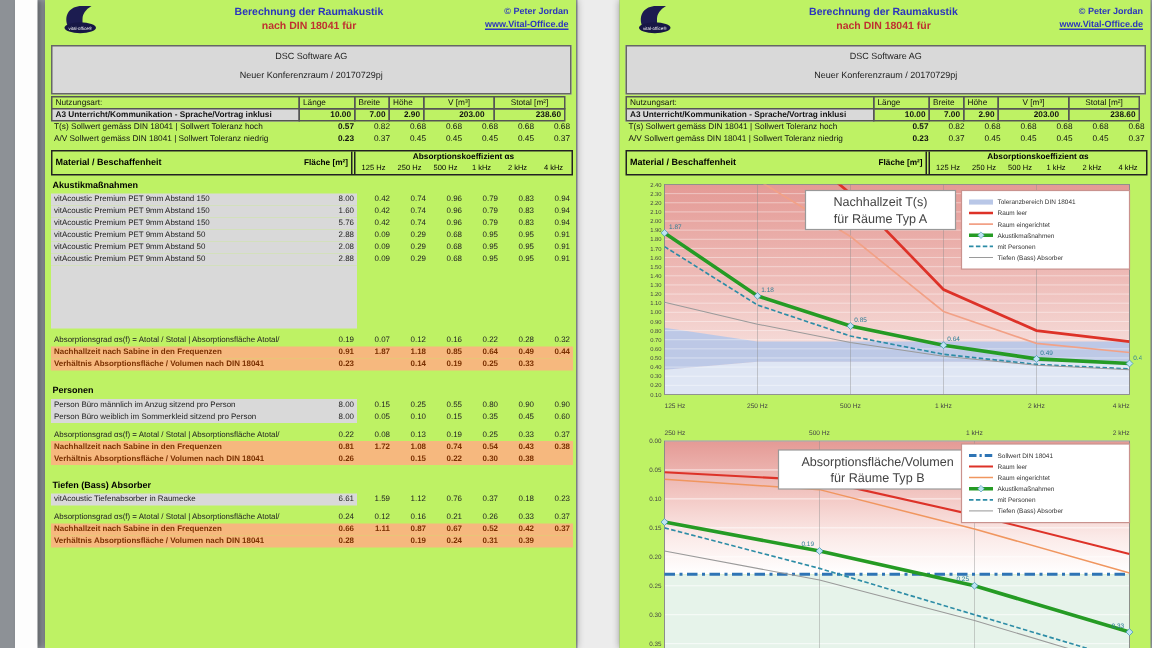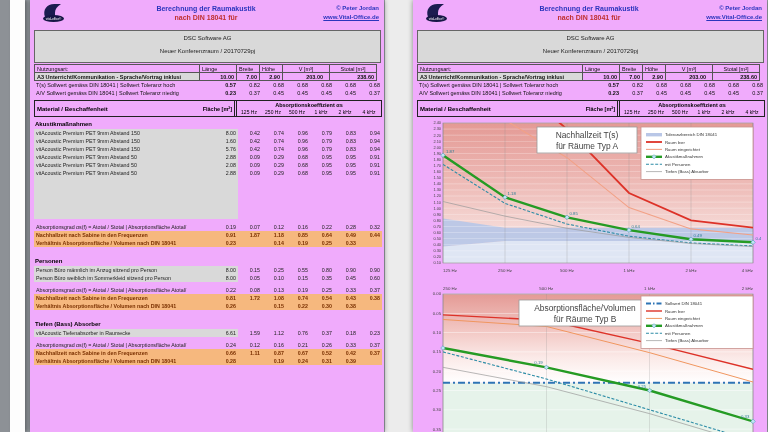--- a/index.html
+++ b/index.html
@@ -1,21 +1,21 @@
 <!DOCTYPE html>
 <html><head>
 <meta charset="utf-8">
 <style>
   html,body{margin:0;padding:0;}
   body{width:768px;height:432px;background:#9aa0a6;position:relative;overflow:hidden;
        font-family:"Liberation Sans",sans-serif;-webkit-font-smoothing:antialiased;}
   .strip-dark{position:absolute;left:0;top:0;width:10px;height:432px;background:#8d9196;}
   .strip-page{position:absolute;left:10px;top:0;width:15px;height:432px;background:#fdfdfd;box-shadow:2px 0 3px rgba(0,0,0,.35);}
   .page-gap{position:absolute;left:385px;top:0;width:28px;height:432px;background:#ececec;}
-  .page{position:absolute;top:0;width:354px;height:432px;background:#f0abfc;overflow:hidden;box-shadow:0 0 5px rgba(0,0,0,.45);}
+  .page{position:absolute;top:0;width:354px;height:432px;background:#bef264;overflow:hidden;box-shadow:0 0 5px rgba(0,0,0,.45);}
   #page-left{left:30px;}
   #page-right{left:413px;}
 
   
   .ph{position:absolute;top:0;left:0;right:0;height:30px;}
   .ph-logo{position:absolute;left:10px;top:2px;width:28px;height:22px;}
   .ph-title{position:absolute;left:88px;top:4px;width:176px;text-align:center;font-weight:bold;font-size:7px;line-height:9px;}
   .t1{color:#2b35bd;}
   .t2{color:#bf3130;}
   .ph-right{position:absolute;right:5px;top:4px;text-align:right;font-size:6px;line-height:9px;color:#2b35bd;font-weight:bold;}

